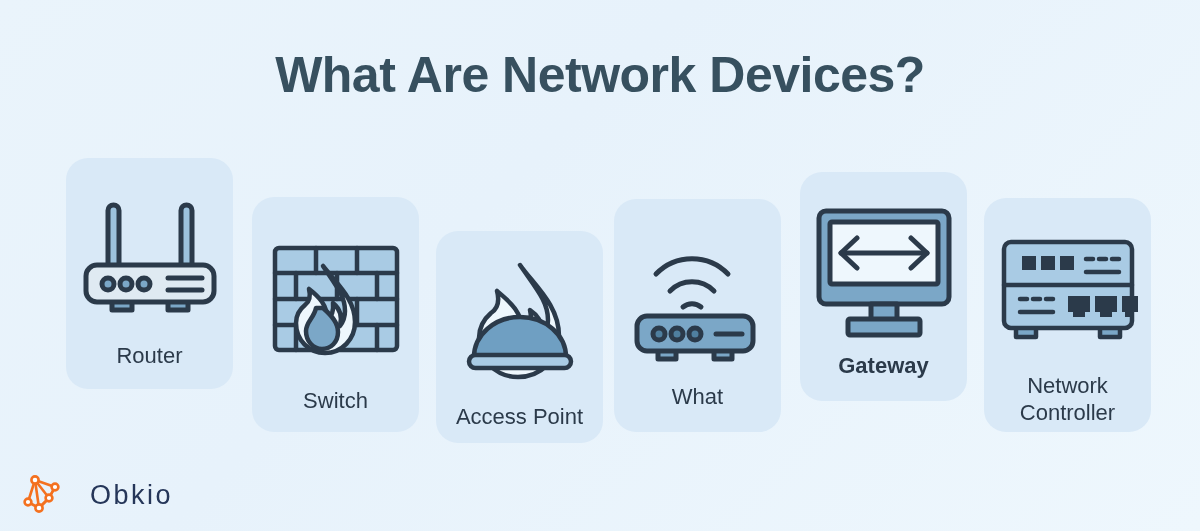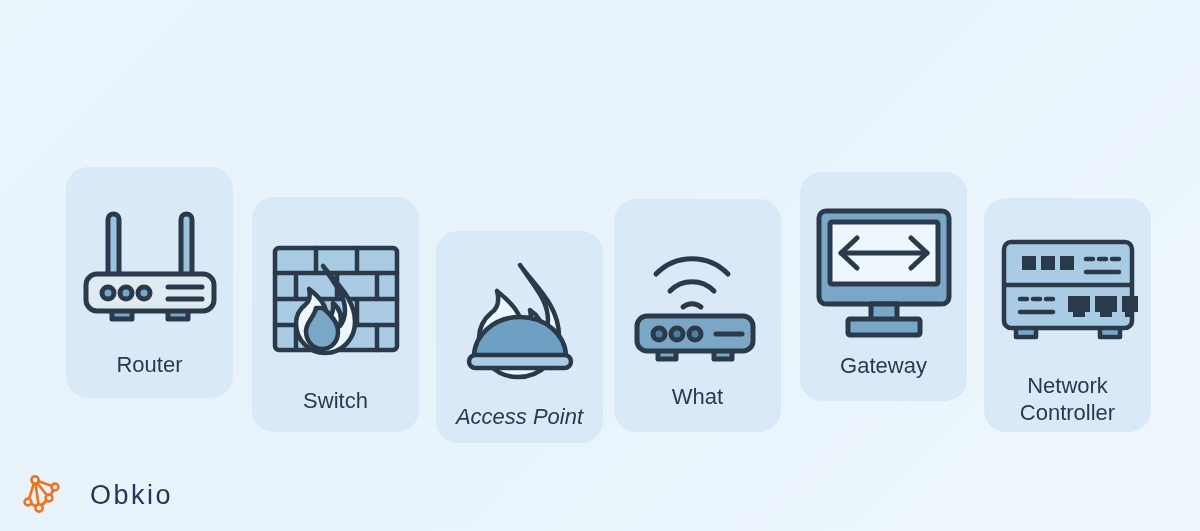--- a/index.html
+++ b/index.html
@@ -51,37 +51,37 @@
     justify-content: center;
   }
   .card-label {
     width: 150px;
     text-align: center;
     font-size: 22px;
     line-height: 27px;
     color: #2b3a4a;
   }
 
-  .c0 { left: 66px;  top: 167px; height: 231px; }
+  .c0 { left: 66px;  top: 158px; height: 231px; }
   .c1 { left: 252px; top: 197px; height: 235px; }
-  .c2 { left: 436px; top: 231px; height: 212px; font-style: italic; }
+  .c2 { left: 436px; top: 231px; height: 212px; }
   .c3 { left: 614px; top: 199px; height: 233px; }
   .c4 { left: 800px; top: 172px; height: 229px; }
   .c5 { left: 984px; top: 198px; height: 234px; }
 
   .c0 .icon-wrap { height: 160px; margin-top: 18px; }
   .c0 .card-label { margin-top: 6px; }
   .c1 .icon-wrap { height: 160px; margin-top: 22px; }
   .c1 .card-label { margin-top: 8px; }
   .c2 .icon-wrap { height: 140px; margin-top: 22px; }
   .c2 .card-label { margin-top: 10px; }
   .c3 .icon-wrap { height: 150px; margin-top: 24px; }
   .c3 .card-label { margin-top: 10px; }
   .c4 .icon-wrap { height: 148px; margin-top: 22px; }
-  .c4 .card-label { margin-top: 10px; }
+  .c4 .card-label { margin-top: 10px; font-weight: bold; }
   .c5 .icon-wrap { height: 130px; margin-top: 30px; }
   .c5 .card-label { margin-top: 14px; }
 
   
   .logo {
     position: absolute;
     left: 22px;
     top: 472px;
     display: flex;
     align-items: center;
@@ -91,20 +91,21 @@
     font-size: 27px;
     color: #253659;
     letter-spacing: 2.5px;
   }
 </style>
 </head>
 <body>
 
 <div class="canvas">
 
+  <div class="title">What Are Network Devices?</div>
 
   <div class="card c0">
     <div class="icon-wrap">
       <svg width="150" height="150" viewBox="0 0 150 150">
         <g fill="none" stroke="#2b3a4a" stroke-width="5" stroke-linecap="round" stroke-linejoin="round">
           <rect x="33" y="24" width="11" height="77" rx="5.5" fill="#9cc2dd"></rect>
           <rect x="106" y="24" width="11" height="77" rx="5.5" fill="#9cc2dd"></rect>
           <path d="M37 115 h20 v14 h-20 z" fill="#7ba7c7"></path>
           <path d="M93 115 h20 v14 h-20 z" fill="#7ba7c7"></path>
           <rect x="11" y="84" width="128" height="37" rx="11" fill="#dfeaf2"></rect>

